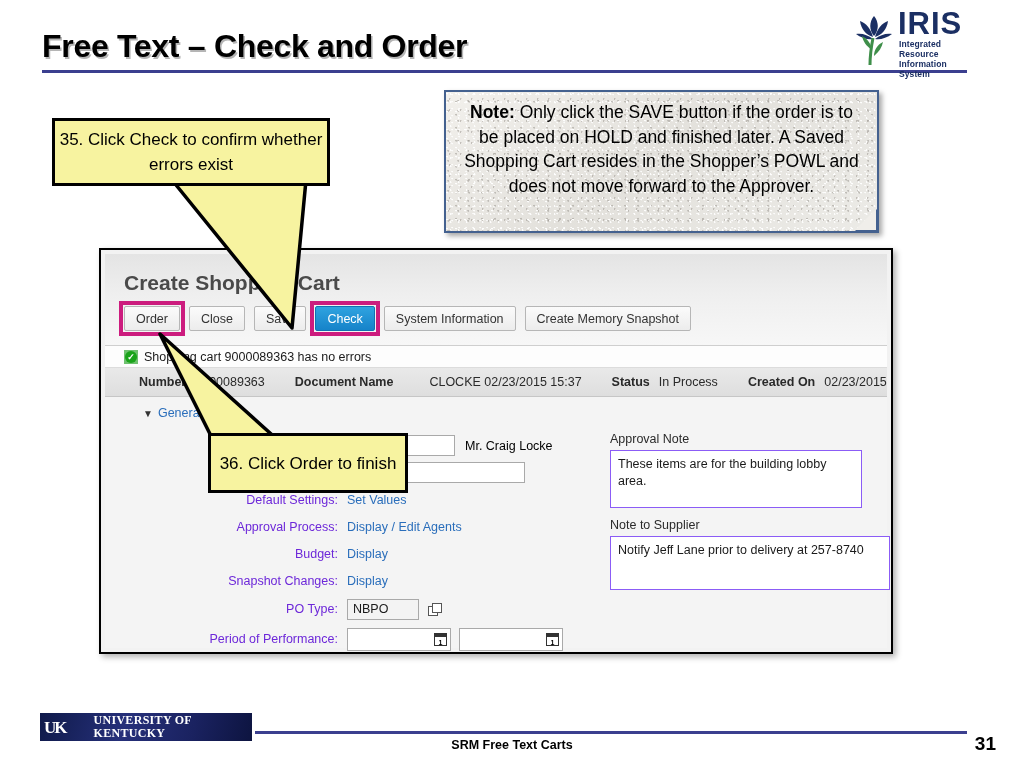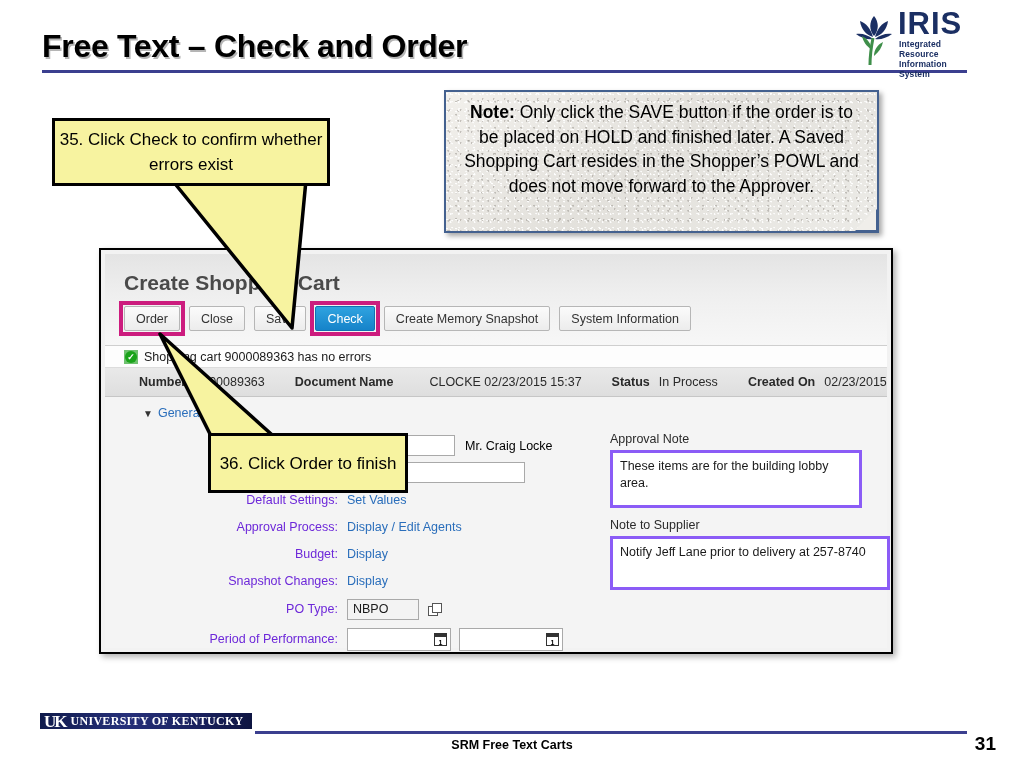--- a/index.html
+++ b/index.html
@@ -200,45 +200,45 @@
   }
   .date-field {
     width: 104px; height: 23px; border: 1px solid #a9a9a9; background: #fff;
     display: flex; align-items: center; justify-content: flex-end; padding-right: 3px;
   }
 
   
   #form-right { position: absolute; left: 505px; top: 178px; width: 292px; }
   .note-label { font-size: 12.5px; color: #2a2a2a; margin-bottom: 4px; }
   .note-area {
-    border: 3px solid #8b5cf6; background: #ffffff;
+    border: 1px solid #8b5cf6; background: #ffffff;
     font-size: 12.5px; color: #1a1a1a; line-height: 17px;
     padding: 5px 7px;
   }
   #approval-note-box { width: 252px; height: 58px; margin-bottom: 10px; }
   #supplier-note-box { width: 280px; height: 54px; }
 
   
   #footer-rule {
     position: absolute; left: 255px; top: 731px; width: 712px; height: 3px; background: #3b3f8f;
   }
   #uk-logo {
-    position: absolute; left: 40px; top: 713px; width: 212px; height: 16px;
+    position: absolute; left: 40px; top: 713px; width: 212px; height: 28px;
     background: linear-gradient(105deg, #0f1a4a 0%, #26307a 40%, #1a2260 72%, #0d1440 100%);
     display: flex; align-items: center; overflow: hidden;
   }
   #uk-mark {
     font-family: "Liberation Serif", serif;
     font-size: 17px; font-weight: bold; color: #ffffff;
     padding-left: 4px; letter-spacing: -2px; line-height: 17px;
   }
   #uk-words {
     font-family: "Liberation Serif", serif;
     font-size: 12px; font-weight: bold; color: #ffffff;
-    letter-spacing: 0.3px; padding-left: 5px; line-height: 13px;
+    letter-spacing: 0.3px; padding-left: 5px; line-height: 13px; margin-left: 23px;
   }
   #footer-center {
     position: absolute; left: 0; top: 738px; width: 1024px; text-align: center;
     font-size: 12.5px; font-weight: bold; color: #000;
   }
   #page-number {
     position: absolute; right: 28px; top: 733px;
     font-size: 19px; font-weight: bold; color: #000;
   }
 </style>
@@ -290,22 +290,22 @@
 
       <div id="toolbar">
         <span class="hl-wrap">
           <div class="sap-btn">Order</div>
         </span>
         <div class="sap-btn">Close</div>
         <div class="sap-btn">Save</div>
         <span class="hl-wrap">
           <div class="sap-btn primary">Check</div>
         </span>
+        <div class="sap-btn">System Information</div>
         <div class="sap-btn">Create Memory Snapshot</div>
-        <div class="sap-btn">System Information</div>
       </div>
     </div>
 
     <div id="msg-strip">
       <span class="ok-icon">
           <i>✓</i>
         </span>
       <span id="msg-text">Shopping cart 9000089363 has no errors</span>
     </div>
 

